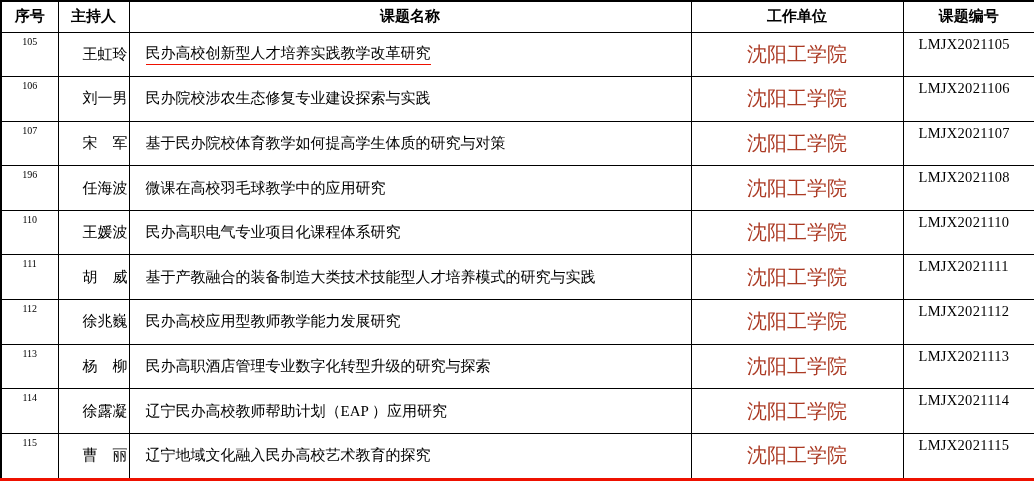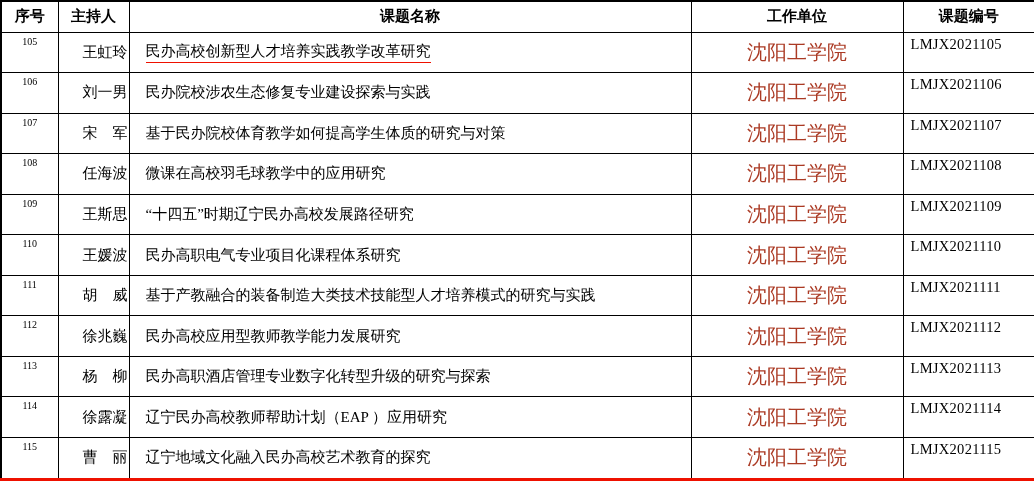--- a/index.html
+++ b/index.html
@@ -65,21 +65,21 @@
   td.cell-org {
     vertical-align: middle;
     text-align: center;
     font-size: 20px;
     color: var(--org-color, #ab3a24);
   }
   td.cell-code {
     vertical-align: top;
     text-align: left;
     font-size: 14.5px;
-    padding: 3px 0 0 7px;
+    padding: 3px 0 0 15px;
     letter-spacing: 0.3px;
   }
   .topic-text { display: inline-block; }
   .topic-text.underlined {
     border-bottom: 1px solid var(--underline-color, #ee1100);
     padding-bottom: 1px;
   }
 </style>
 </head>
 <body>
@@ -118,32 +118,25 @@
     <td class="cell-code">LMJX2021106</td>
   </tr>
         <tr>
     <td class="cell-serial">107</td>
     <td class="cell-host">宋　军</td>
     <td class="cell-topic"><span class="topic-text">基于民办院校体育教学如何提高学生体质的研究与对策</span></td>
     <td class="cell-org">沈阳工学院</td>
     <td class="cell-code">LMJX2021107</td>
   </tr>
         <tr>
-    <td class="cell-serial">108</td>
+    <td class="cell-serial">196</td>
     <td class="cell-host">任海波</td>
     <td class="cell-topic"><span class="topic-text">微课在高校羽毛球教学中的应用研究</span></td>
     <td class="cell-org">沈阳工学院</td>
     <td class="cell-code">LMJX2021108</td>
-  </tr>
-        <tr>
-    <td class="cell-serial">109</td>
-    <td class="cell-host">王斯思</td>
-    <td class="cell-topic"><span class="topic-text">“十四五”时期辽宁民办高校发展路径研究</span></td>
-    <td class="cell-org">沈阳工学院</td>
-    <td class="cell-code">LMJX2021109</td>
   </tr>
         <tr>
     <td class="cell-serial">110</td>
     <td class="cell-host">王媛波</td>
     <td class="cell-topic"><span class="topic-text">民办高职电气专业项目化课程体系研究</span></td>
     <td class="cell-org">沈阳工学院</td>
     <td class="cell-code">LMJX2021110</td>
   </tr>
         <tr>
     <td class="cell-serial">111</td>

